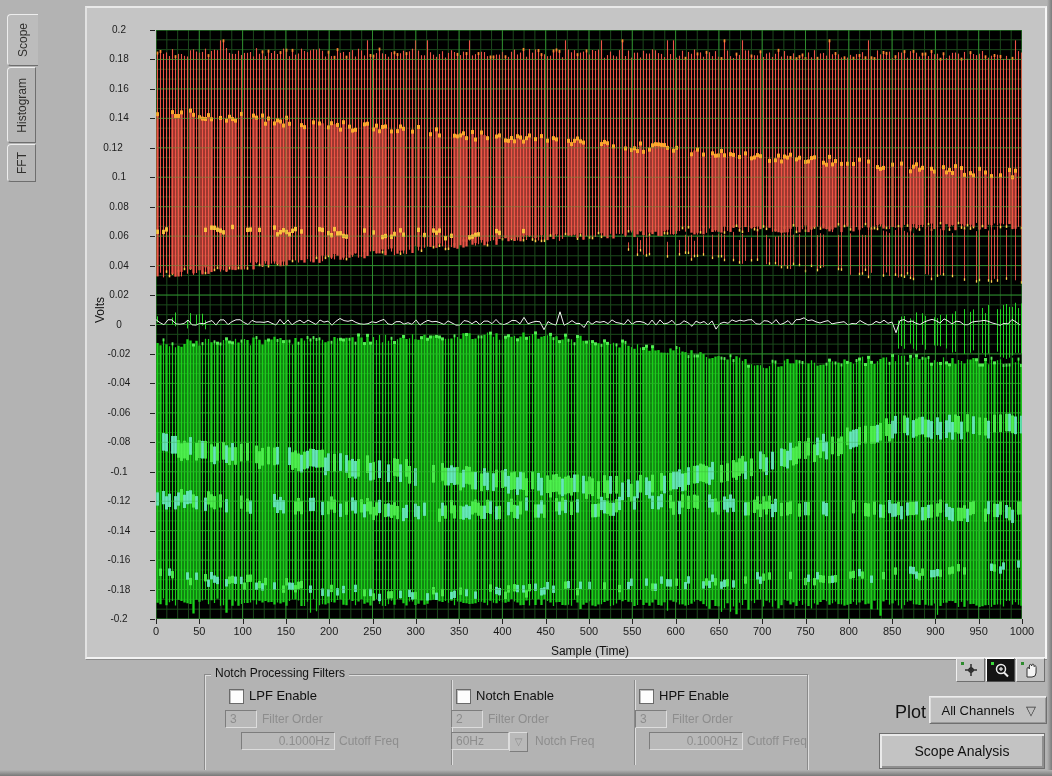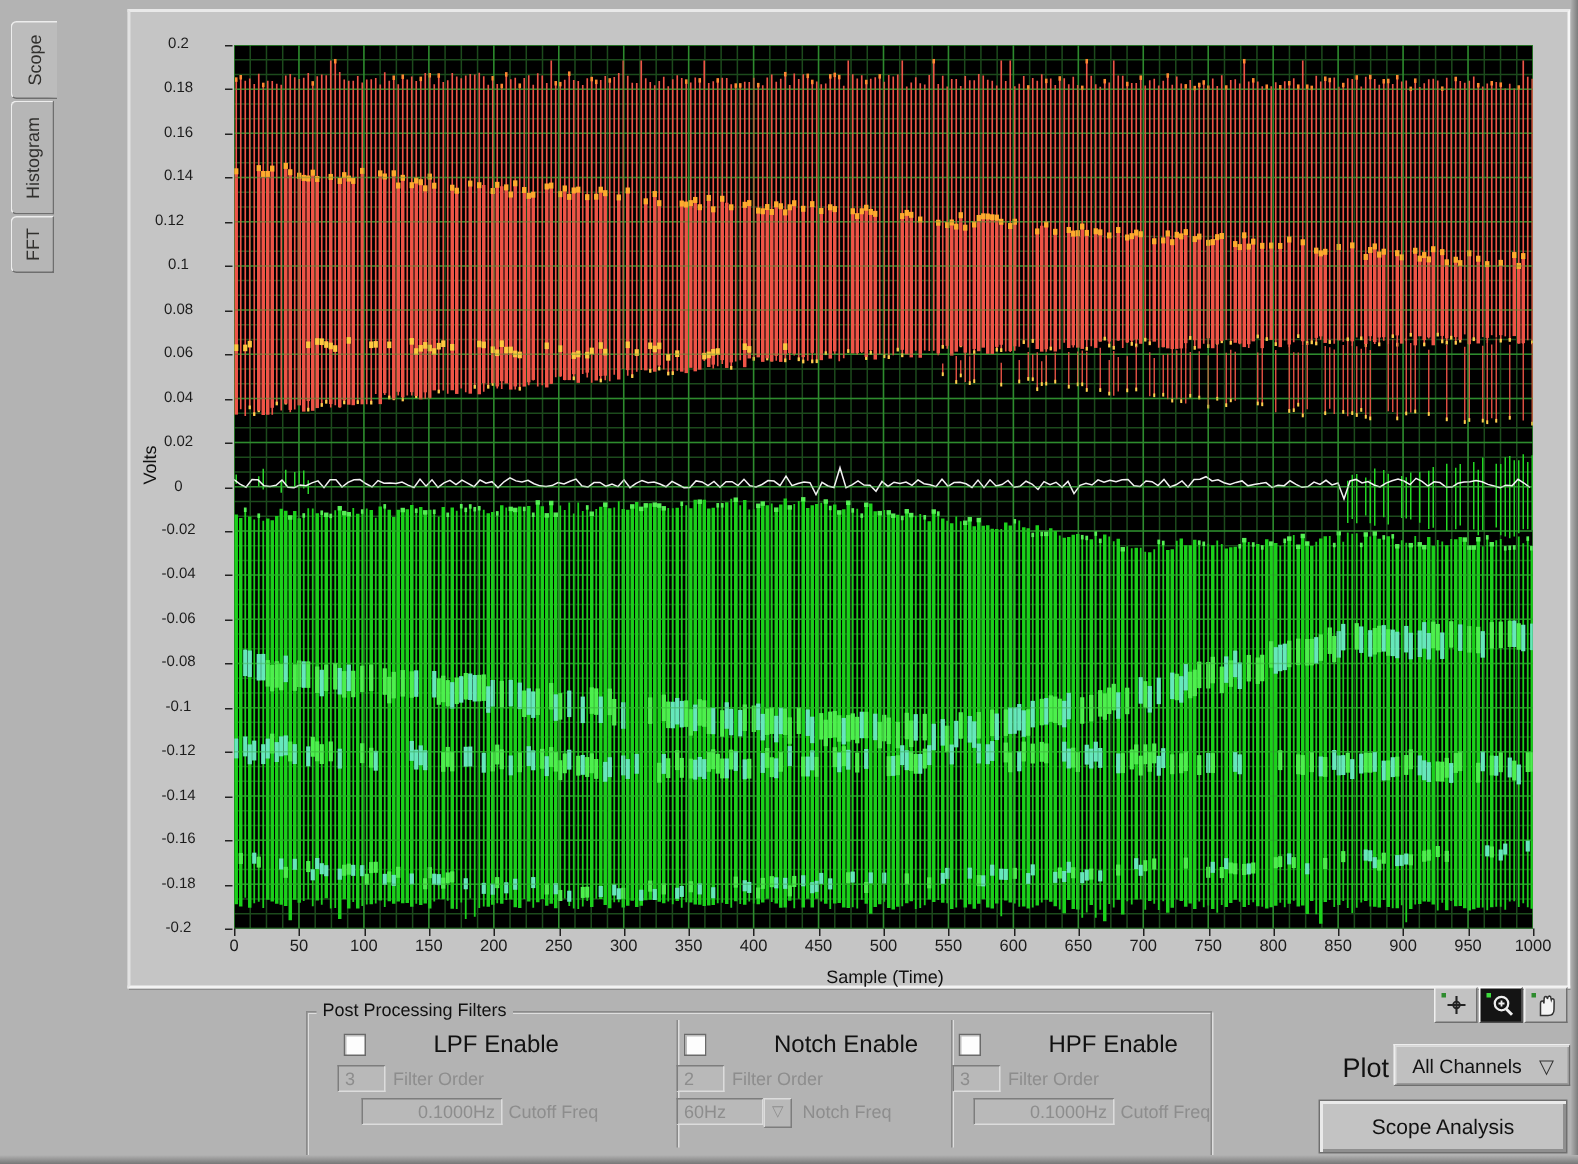--- a/index.html
+++ b/index.html
@@ -31,21 +31,21 @@
            display:flex;align-items:center;justify-content:center;cursor:pointer;box-sizing:border-box;}
   .pal-btn.sel{background:#141414;border-color:#fdfdfd #4d4d4d #4d4d4d #fdfdfd;}
 
   
   #filters-box{position:absolute;left:204px;top:674px;width:602px;height:95px;
       border:1px solid #8a8a8a;box-shadow:inset 1px 1px 0 #dedede,1px 1px 0 #dedede;}
   #filters-label{position:absolute;top:-9px;left:6px;background:#b3b3b3;padding:0 4px;font-size:12px;color:#111;}
   .vsep{position:absolute;top:5px;bottom:5px;width:0;border-left:1px solid #8a8a8a;border-right:1px solid #dedede;}
   .cb{position:absolute;width:13px;height:13px;background:#fdfdfd;border:1px solid #6a6a6a;
       box-shadow:inset 1px 1px 0 #bdbdbd;cursor:pointer;}
-  .cb-label{position:absolute;font-size:16px;color:#101010;margin-left:40px;}
+  .cb-label{position:absolute;font-size:13px;color:#101010;}
   .dfield{position:absolute;height:16px;background:#b9b9b9;border:1px solid;border-color:#7d7d7d #dcdcdc #dcdcdc #7d7d7d;
       font-size:12px;color:#8d8d8d;line-height:16px;padding:0 4px;box-sizing:content-box;}
   .dlabel{position:absolute;font-size:12px;color:#8d8d8d;}
   .ddbtn{position:absolute;width:17px;height:18px;background:#b9b9b9;border:1px solid;
       border-color:#dcdcdc #7d7d7d #7d7d7d #dcdcdc;color:#8d8d8d;font-size:10px;text-align:center;line-height:17px;cursor:pointer;}
 
   
   #plot-label{position:absolute;left:895px;top:702px;font-size:18px;color:#111;}
   #plot-ring{position:absolute;left:929px;top:696px;width:116px;height:26px;background:#c0c0c0;
       border:1px solid;border-color:#ededed #6f6f6f #6f6f6f #ededed;box-shadow:inset 1px 1px 0 #dcdcdc, inset -1px -1px 0 #999;
@@ -2385,21 +2385,21 @@
     </div>
     <div class="pal-btn">
       <svg width="22" height="18" viewBox="0 0 22 18">
         <rect x="1" y="1" width="3" height="3" fill="#2e8b2e"></rect>
         <path d="M7 16 L7 8 Q7 6.4 8.2 6.4 Q9.2 6.4 9.3 8 L9.4 5 Q9.5 3.4 10.5 3.4 Q11.5 3.4 11.6 5 L11.8 4.4 Q12 3 13 3 Q14 3.2 14 4.8 L14.2 5.6 Q14.5 4.6 15.3 4.8 Q16.2 5 16.1 6.6 L16 12 Q16 16 12 16 Z" fill="#f4f4f4" stroke="#333" stroke-width="1"></path>
       </svg>
     </div>
   </div>
 
   <div id="filters-box">
-    <div id="filters-label">Post Processing Filters</div>
+    <div id="filters-label">Notch Processing Filters</div>
     <div class="vsep" style="left:246px;"></div>
     <div class="vsep" style="left:429px;"></div>
 
     <div class="cb" style="left:24px;top:14px;"></div>
     <div class="cb-label" style="left:44px;top:13px;">LPF Enable</div>
     <div class="dfield" style="left:20px;top:35px;width:22px;">3</div>
     <div class="dlabel" style="left:57px;top:37px;">Filter Order</div>
     <div class="dfield" style="left:36px;top:57px;width:84px;text-align:right;">0.1000Hz</div>
     <div class="dlabel" style="left:134px;top:59px;">Cutoff Freq</div>
 

